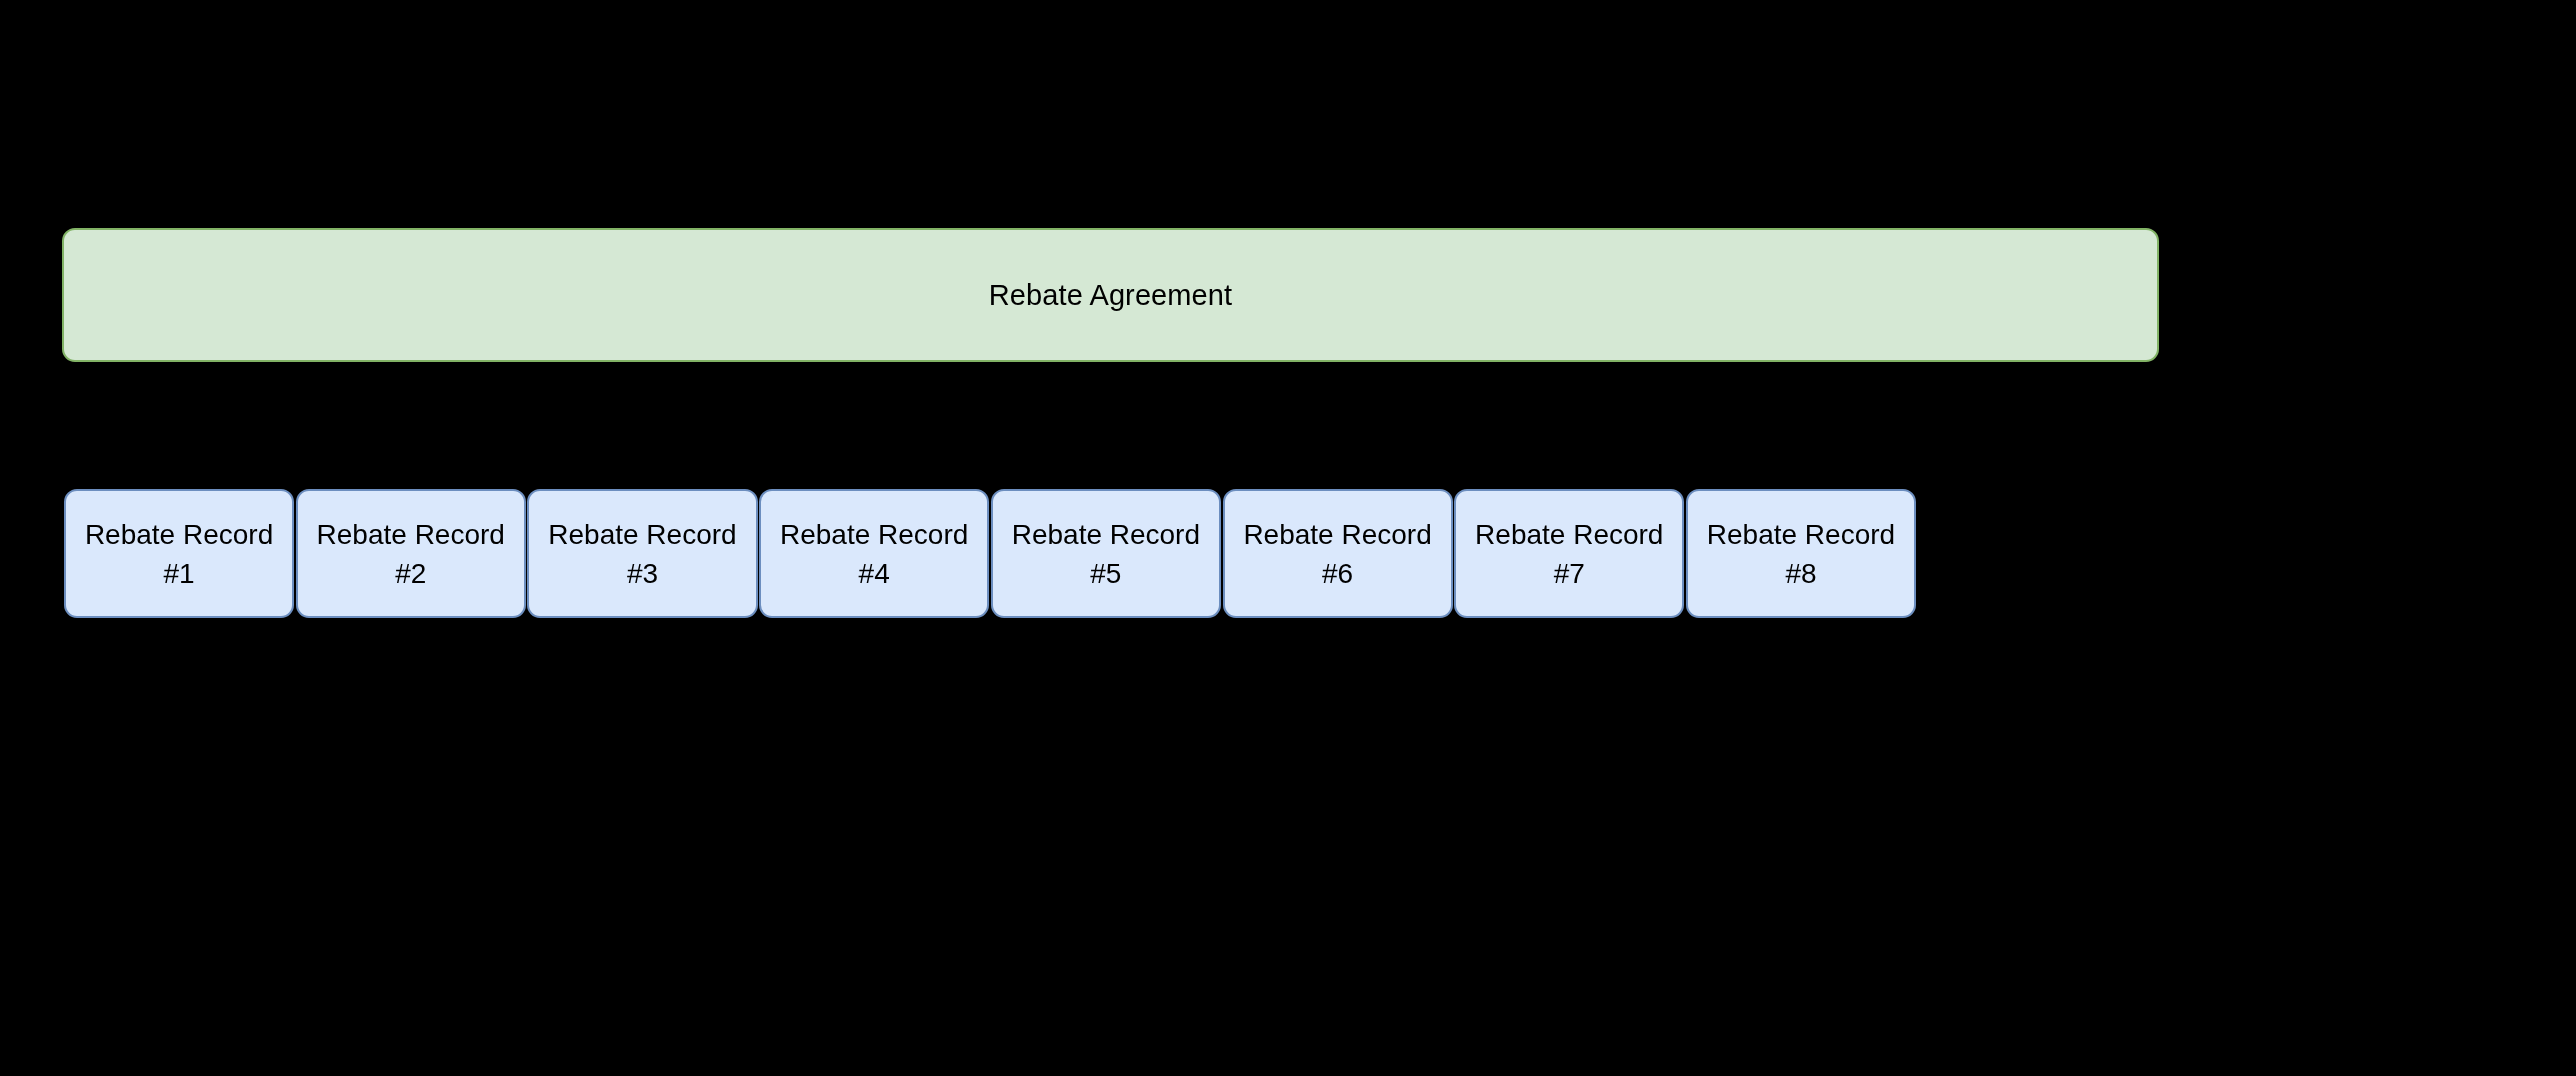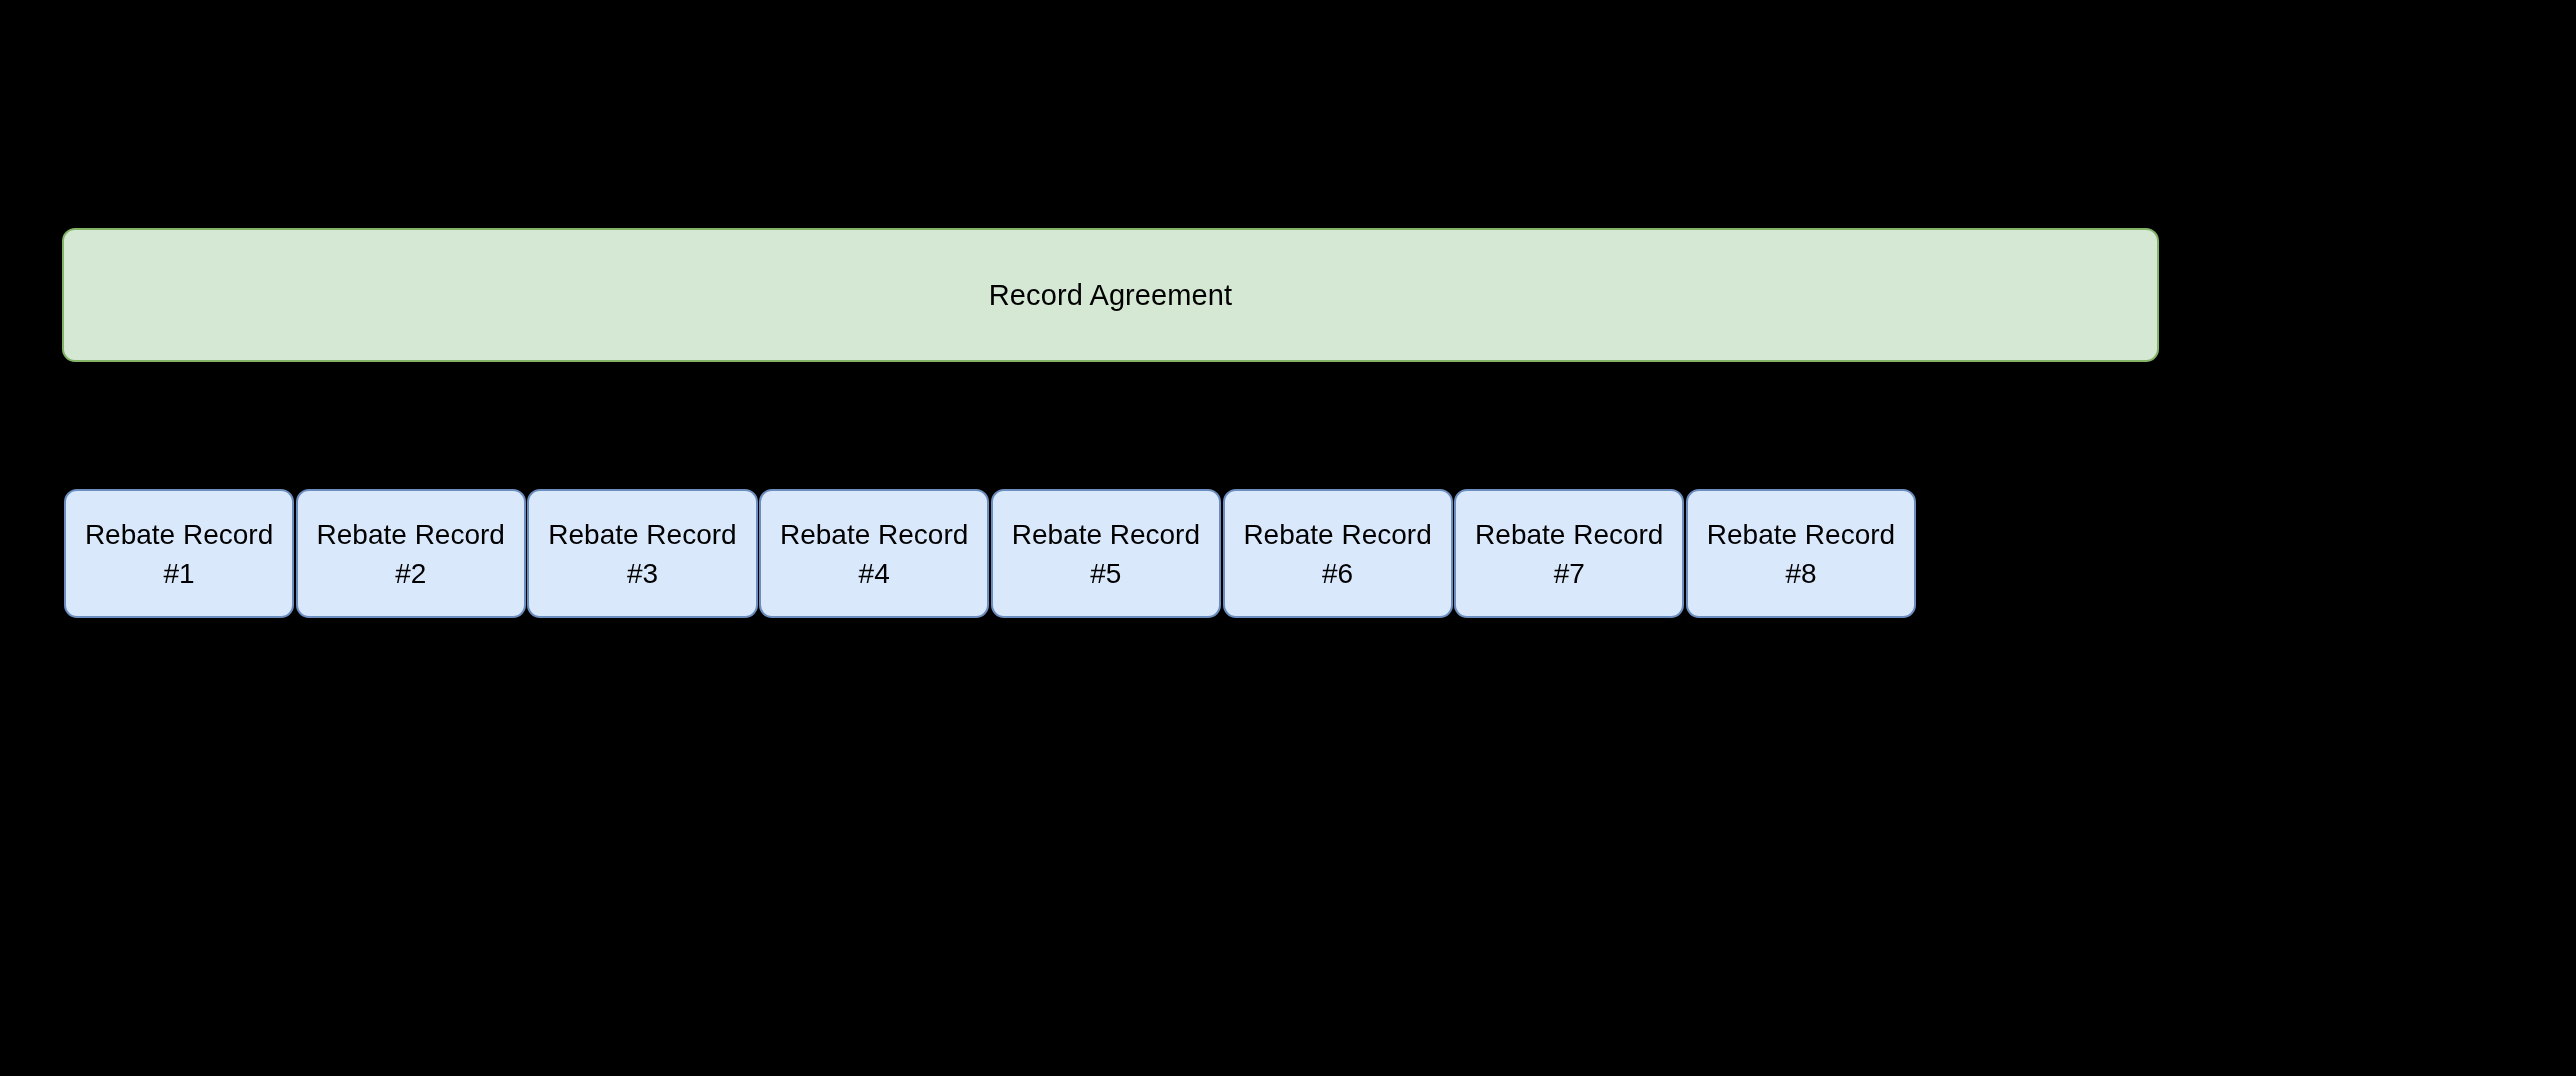--- a/index.html
+++ b/index.html
@@ -78,21 +78,21 @@
     padding: 0 4.9px;
     white-space: pre-line;
   }
 </style>
 </head>
 <body>
 
 <div id="canvas">
 
   <div class="agreement-box">
-    <span class="agreement-title">Record Agreement</span>
+    <span class="agreement-title">Rebate Agreement</span>
   </div>
 
   <div class="record-row">
     <div class="record-box">
       <span class="record-label">Rebate Record
 #1</span>
     </div>
     <div class="record-box">
       <span class="record-label">Rebate Record
 #2</span>

